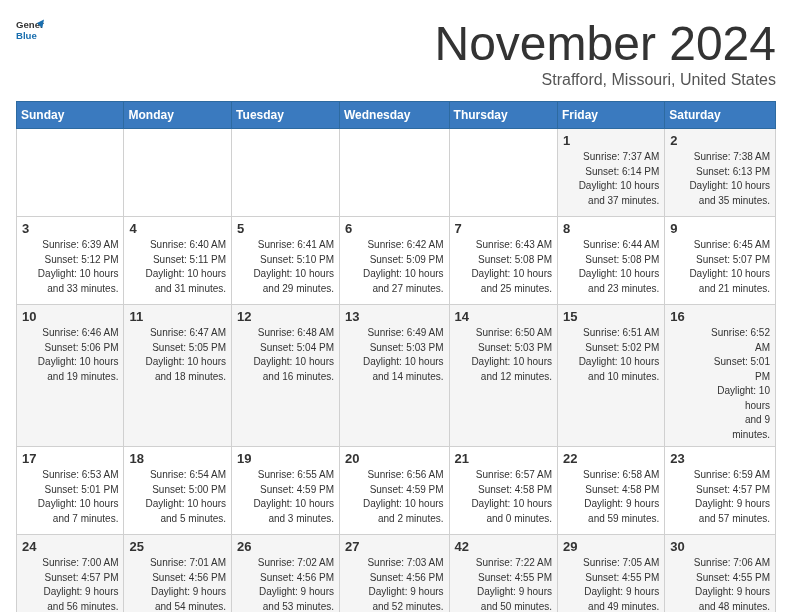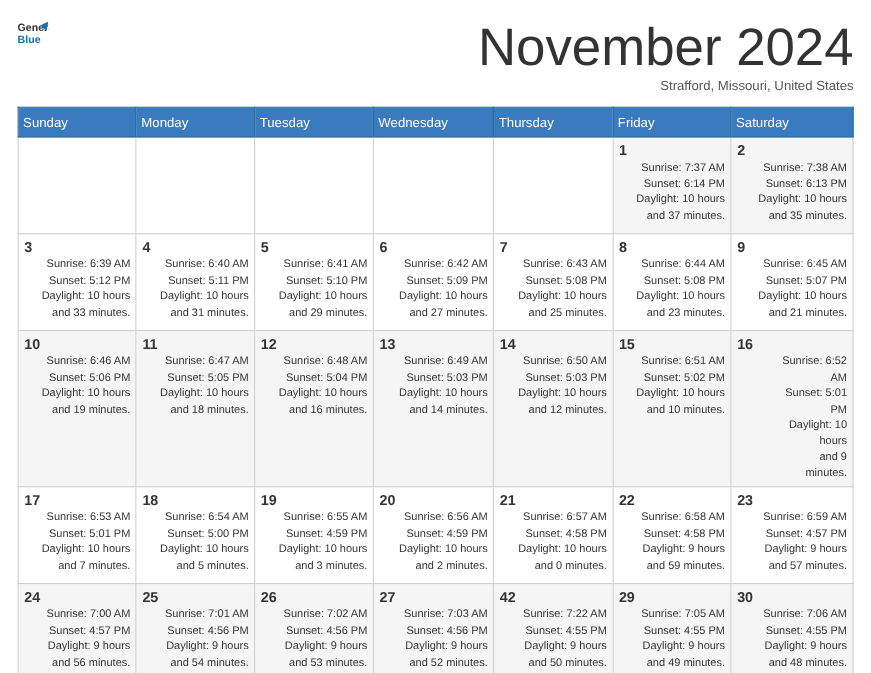--- a/index.html
+++ b/index.html
@@ -27,32 +27,32 @@
     }
     .title-area {
       text-align: right;
     }
     .month-title {
       font-size: 48px;
       font-weight: normal;
       color: #333;
     }
     .location {
-      font-size: 12px;
+      font-size: 16px;
       color: #555;
     }
     table {
       width: 100%;
       border-collapse: collapse;
     }
     thead th {
       background-color: #3a7abf;
       color: #fff;
       font-size: 12px;
-      font-weight: normal;
+      font-weight: bold;
       padding: 6px 4px;
       text-align: left;
       border: 1px solid #2d6aa0;
     }
     tbody td {
       vertical-align: top;
       border: 1px solid #d0d0d0;
       padding: 4px 5px;
       font-size: 10.5px;
       color: #333;

